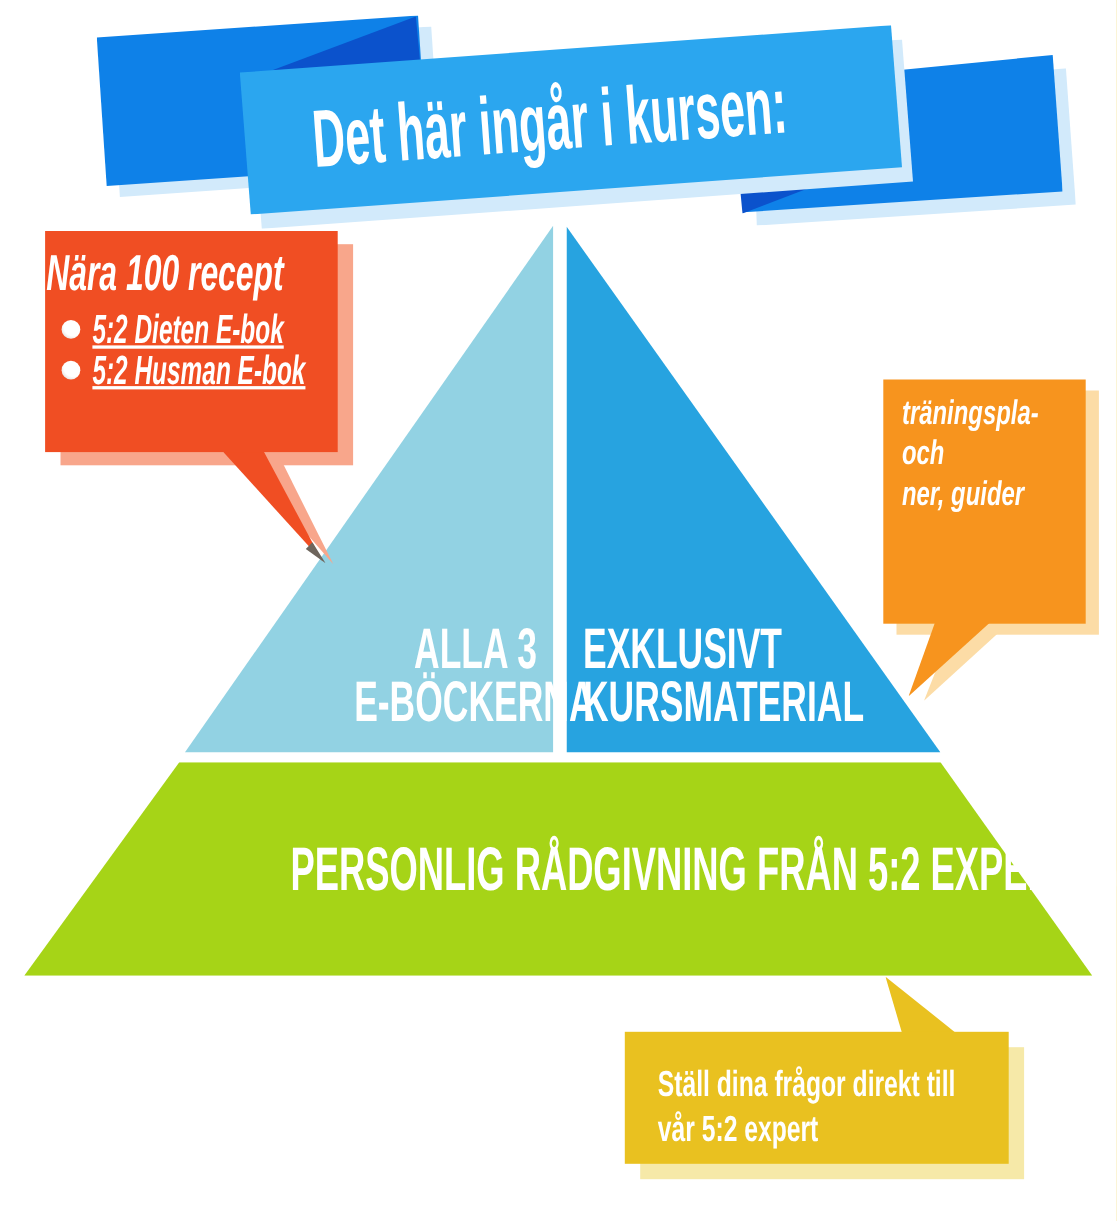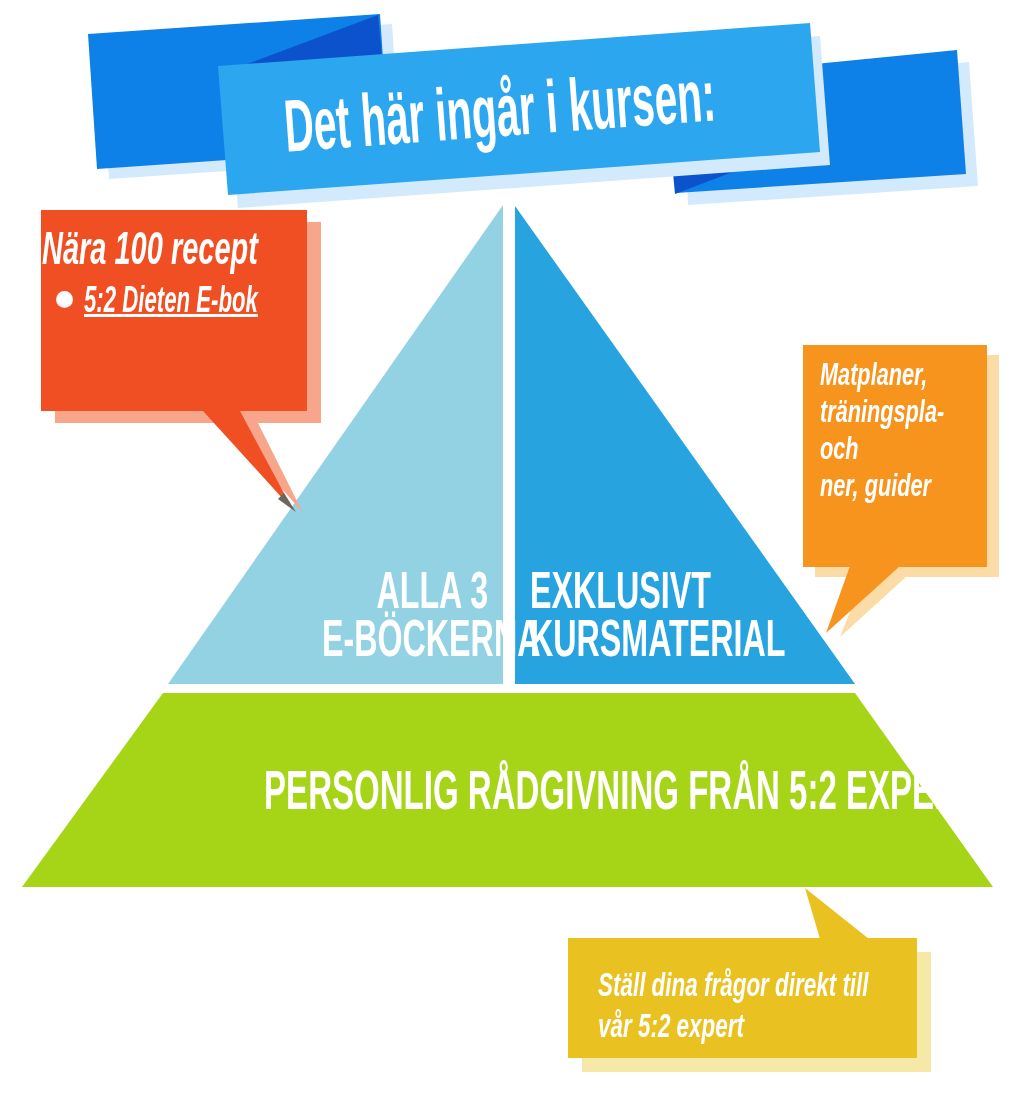--- a/index.html
+++ b/index.html
@@ -80,36 +80,39 @@
   <div class="rect co-red" style="left:41px;top:210px;width:266px;height:201px;"></div>
 
   <div class="txt" style="left:42px;top:222px;font-size:46px;line-height:52px;font-style:italic;">
     <span class="cx o-l" style="transform:scaleX(.63);">Nära 100 recept</span>
   </div>
   <div class="txt" style="left:56px;top:281px;font-size:37px;font-style:italic;text-decoration:underline;">
     <div class="item">
       <span class="bullet"></span>
       <span class="cx o-l" style="transform:scaleX(.6);">5:2 Dieten E-bok</span>
     </div>
+    <div class="item">
+      <span class="bullet"></span>
+      <span class="cx o-l" style="transform:scaleX(.6);">5:2 Husman E-bok</span>
+    </div>
   </div>
 
   <div class="rect co-or-sh" style="left:815px;top:355px;width:184px;height:222px;"></div>
   <div class="shape co-or-sh" style="clip-path:polygon(868px 566px, 918px 566px, 840px 637px);"></div>
   <div class="shape co-or" style="clip-path:polygon(850px 566px, 900px 566px, 826px 633px);"></div>
   <div class="rect co-or" style="left:803px;top:345px;width:184px;height:222px;"></div>
 
   <div class="txt" style="left:820px;top:356px;font-size:31px;line-height:37px;font-style:italic;">
-    <div class="line"><span class="cx o-l" style="transform:scaleX(.7);">Matplaner,</span></div>
     <div class="line"><span class="cx o-l" style="transform:scaleX(.7);">träningspla-</span></div>
     <div class="line"><span class="cx o-l" style="transform:scaleX(.7);">och</span></div>
     <div class="line"><span class="cx o-l" style="transform:scaleX(.7);">ner, guider</span></div>
   </div>
 
   <div class="rect co-ye-sh" style="left:582px;top:952px;width:349px;height:120px;"></div>
   <div class="shape co-ye" style="clip-path:polygon(805px 888px, 869px 939px, 820px 939px);"></div>
   <div class="rect co-ye" style="left:568px;top:938px;width:349px;height:120px;"></div>
 
-  <div class="txt" style="left:598px;top:964px;font-size:33px;line-height:41px;font-style:italic;">
+  <div class="txt" style="left:598px;top:964px;font-size:33px;line-height:41px;">
     <div class="line"><span class="cx o-l" style="transform:scaleX(.68);">Ställ dina frågor direkt till</span></div>
     <div class="line"><span class="cx o-l" style="transform:scaleX(.68);">vår 5:2 expert</span></div>
   </div>
 
 </div>
 
 </body></html>

